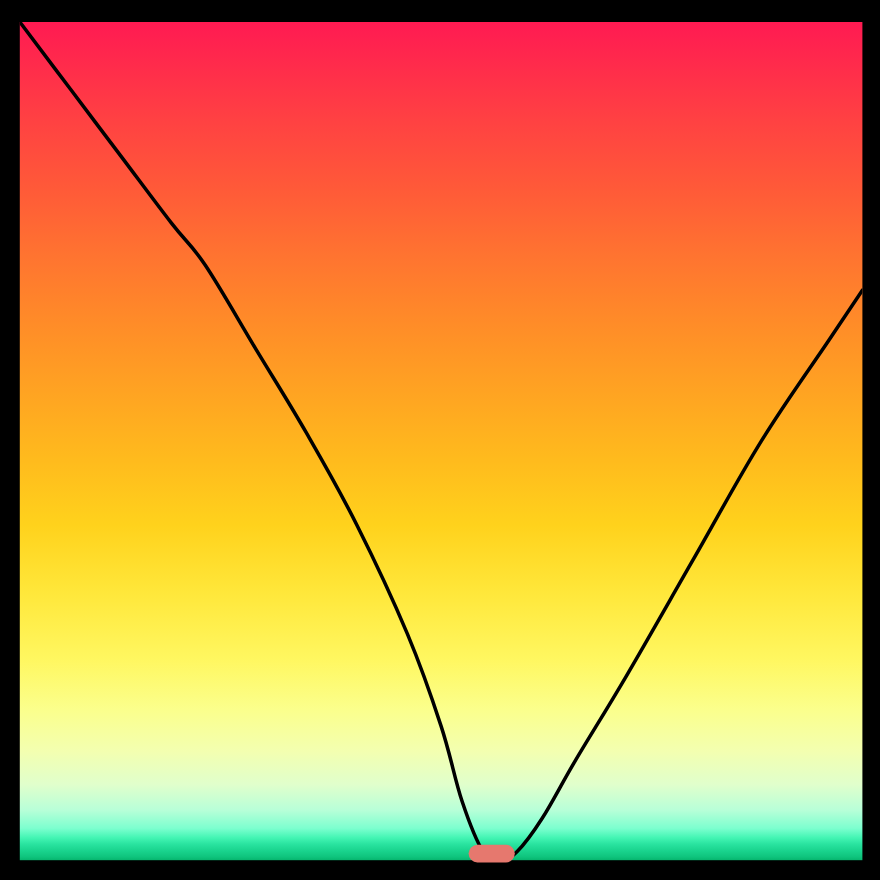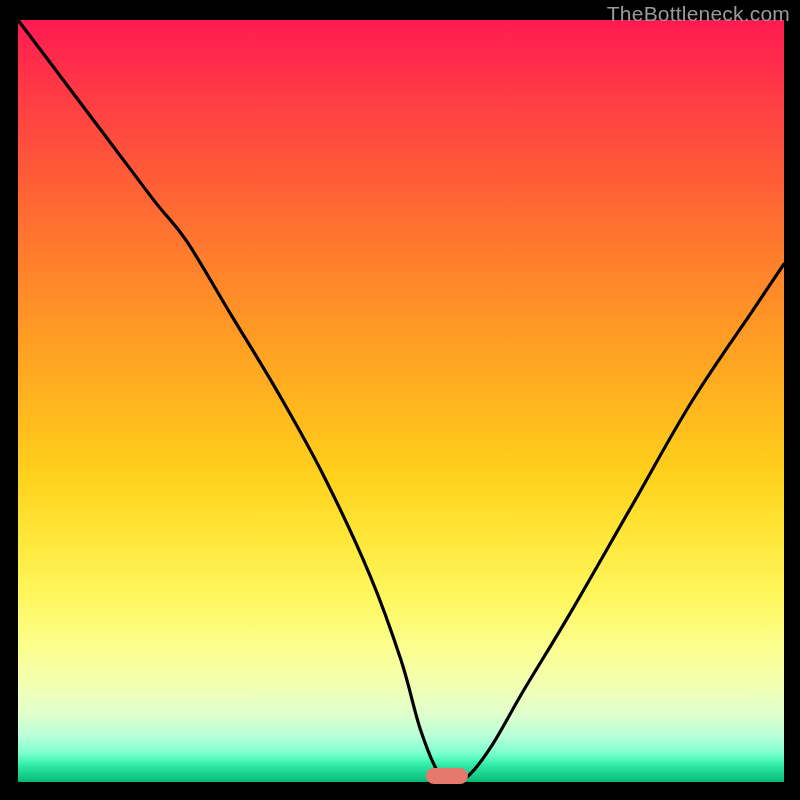--- a/index.html
+++ b/index.html
@@ -76,14 +76,13 @@
 <div class="frame">
   <div class="plot">
 
     <svg class="curve-svg" viewBox="0 0 766 762" preserveAspectRatio="none">
       <path id="curve-path" d="M 0.00 0.00 C 8.27 10.97, 29.41 39.01, 45.96 60.96 C 62.51 82.91, 75.37 99.97, 91.92 121.92 C 108.47 143.87, 124.09 165.05, 137.88 182.88 C 151.67 200.71, 154.73 200.41, 168.52 220.98 C 182.31 241.55, 197.93 269.75, 214.48 297.18 C 231.03 324.61, 243.89 344.58, 260.44 373.38 C 276.99 402.18, 289.85 424.28, 306.40 457.20 C 322.95 490.12, 338.57 523.34, 352.36 556.26 C 366.15 589.18, 374.04 612.65, 383.00 640.08 C 391.96 667.51, 395.26 688.09, 402.15 708.66 C 409.04 729.23, 415.10 744.78, 421.30 754.38 C 427.50 763.98, 431.10 762.00, 436.62 762.00 C 442.14 762.00, 445.05 761.24, 451.94 754.38 C 458.83 747.52, 465.27 738.99, 474.92 723.90 C 484.57 708.81, 491.77 693.88, 505.56 670.56 C 519.35 647.24, 532.22 627.28, 551.52 594.36 C 570.82 561.44, 590.74 526.08, 612.80 487.68 C 634.86 449.28, 652.02 416.66, 674.08 381.00 C 696.14 345.34, 718.81 314.25, 735.36 289.56 C 751.91 264.87, 760.48 252.07, 766.00 243.84" fill="none" stroke="#000000" stroke-width="3.2" stroke-linejoin="round" stroke-linecap="round"></path>
     </svg>
 
     <div id="marker-el" class="marker" style="left: 407.895px; top: 747.618px; width: 42.13px; height: 16.764px; background: rgb(230, 120, 110);"></div>
 
   </div>
-  <div class="watermark">TheBottleneck.com</div>
 </div>
 
 </body></html>

